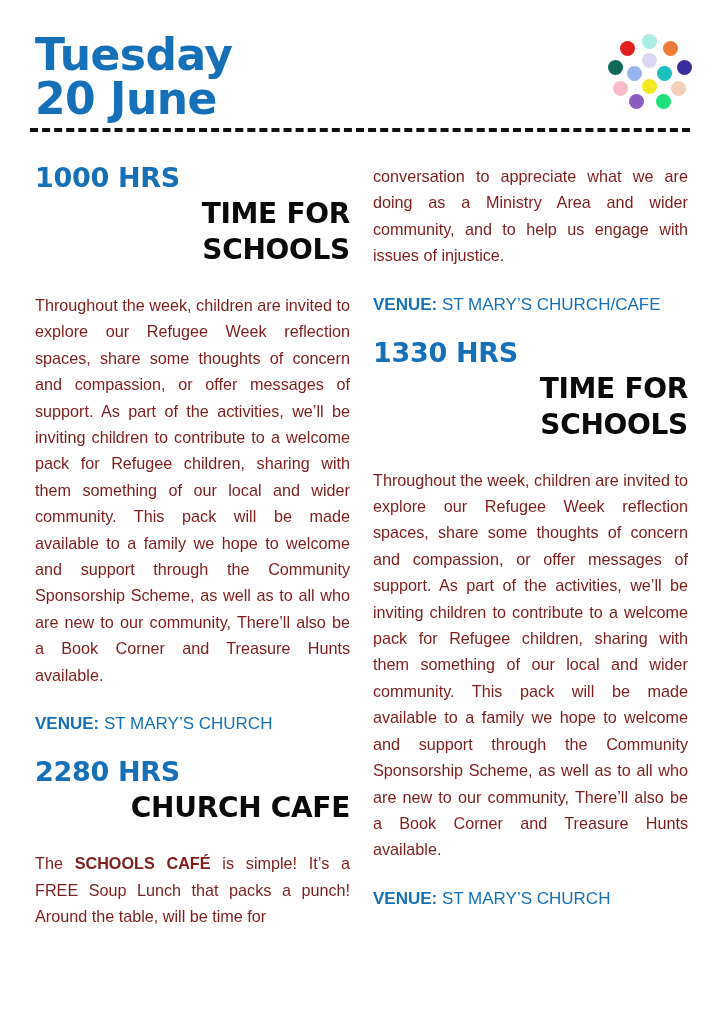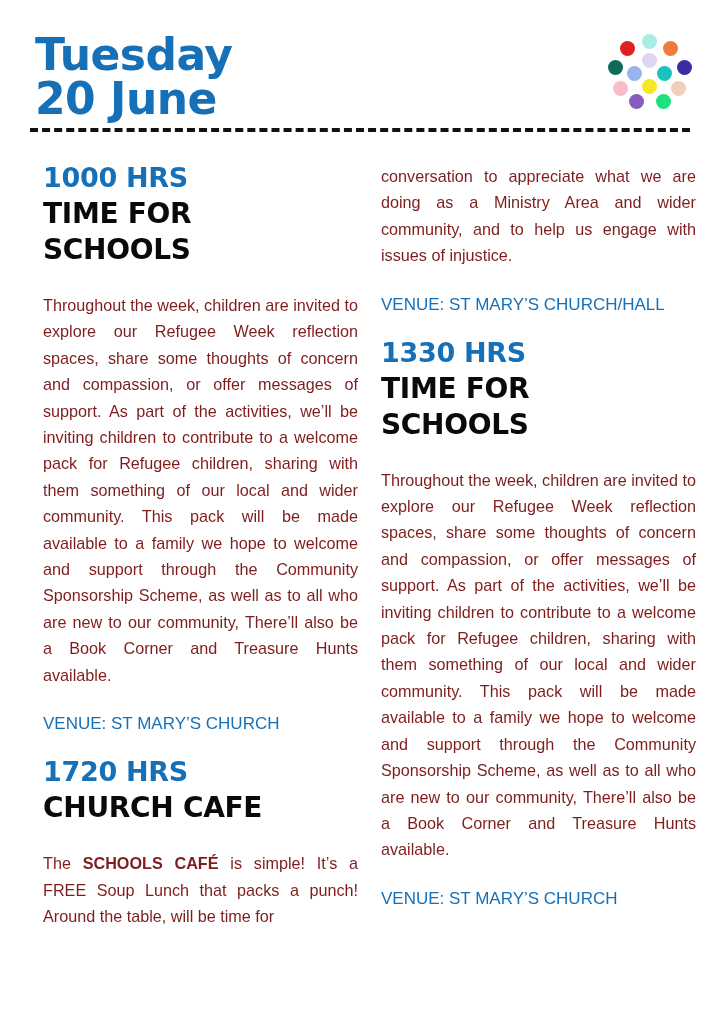--- a/index.html
+++ b/index.html
@@ -4,31 +4,31 @@
 <style>
   html, body { margin: 0; padding: 0; background: #ffffff; }
   body { width: 721px; height: 1024px; position: relative; overflow: hidden;
          font-family: "DejaVu Sans", "Liberation Sans", sans-serif; color: #111; }
   .header { position: absolute; left: 35px; top: 33px; }
   .header .line { font-weight: bold; color: #1670b8; font-size: 44px; line-height: 44px; letter-spacing: -0.5px; }
   .logo { position: absolute; left: 605px; top: 30px; width: 92px; height: 82px; }
   .logo span { position: absolute; width: 15px; height: 15px; border-radius: 50%; }
   .divider { position: absolute; left: 30px; top: 128px; width: 660px; height: 0;
              border-top: 4px dashed #111; }
-  .col { position: absolute; top: 160px; width: 315px; margin-left: 8px; }
+  .col { position: absolute; top: 160px; width: 315px; }
   .col.left { left: 35px; }
   .col.right { left: 373px; top: 163px; }
   .time { color: #1670b8; font-weight: bold; font-size: 27px; line-height: 36px; letter-spacing: -0.3px; }
-  .title { color: #0a0a0a; font-weight: bold; font-size: 28px; line-height: 36px; letter-spacing: -0.3px; }
+  .title { color: #0a0a0a; font-weight: bold; font-size: 28px; line-height: 36px; letter-spacing: -0.3px; text-align: right; }
   .body { font-family: "Liberation Sans", sans-serif; font-size: 16.2px; line-height: 26.4px;
           text-align: justify; color: #7f1d1d; margin-top: 24px; }
   .body b { font-weight: bold; }
   .venue { font-family: "Liberation Sans", sans-serif; font-size: 17px; line-height: 24px;
            color: #1670b8; margin-top: 24px; margin-bottom: 18px; }
-  .venue .vl { font-weight: normal; }
+  .venue .vl { font-weight: bold; }
   .cont { margin-top: 0; }
 </style>
 </head>
 <body>
 
 <div class="header">
   <div class="line">Tuesday</div>
   <div class="line">20 June</div>
 </div>
 
@@ -55,32 +55,32 @@
     <div class="time">1000 HRS</div>
     <div class="title">TIME FOR</div>
     <div class="title">SCHOOLS</div>
     <div class="body">Throughout the week, children are invited to explore our Refugee Week reflection spaces, share some thoughts of concern and compassion, or offer messages of support.   As part of the activities, we’ll be inviting children to contribute to a welcome pack for Refugee children, sharing with them something of our local and wider community.  This pack will be made available to a family we hope to welcome and support through the Community Sponsorship Scheme, as well as to all who are new to our community,  There’ll also be a Book Corner and Treasure Hunts available.</div>
     <div class="venue">
       <span class="vl">VENUE:</span>
       <span>ST MARY’S CHURCH</span>
     </div>
   </div>
   <div>
-    <div class="time">1720 HRS</div>
+    <div class="time">2280 HRS</div>
     <div class="title">CHURCH CAFE</div>
     <div class="body"><span>The </span><b>SCHOOLS  CAFÉ</b><span>  is simple! It’s a FREE Soup Lunch that packs a punch! Around the table, will be time for</span></div>
   </div>
 </div>
 
 <div class="col right">
   <div>
     <div class="body cont">conversation to appreciate what we are doing as a Ministry Area and wider community, and to help us engage with issues of injustice.</div>
     <div class="venue">
       <span class="vl">VENUE:</span>
-      <span>ST MARY’S CHURCH/HALL</span>
+      <span>ST MARY’S CHURCH/CAFE</span>
     </div>
   </div>
   <div>
     <div class="time">1330 HRS</div>
     <div class="title">TIME FOR</div>
     <div class="title">SCHOOLS</div>
     <div class="body">Throughout the week, children are invited to explore our Refugee Week reflection spaces, share some thoughts of concern and compassion, or offer messages of support.   As part of the activities, we’ll be inviting children to contribute to a welcome pack for Refugee children, sharing with them something of our local and wider community.  This pack will be made available to a family we hope to welcome and support through the Community Sponsorship Scheme, as well as to all who are new to our community,  There’ll also be a Book Corner and Treasure Hunts available.</div>
     <div class="venue">
       <span class="vl">VENUE:</span>
       <span>ST MARY’S CHURCH</span>

